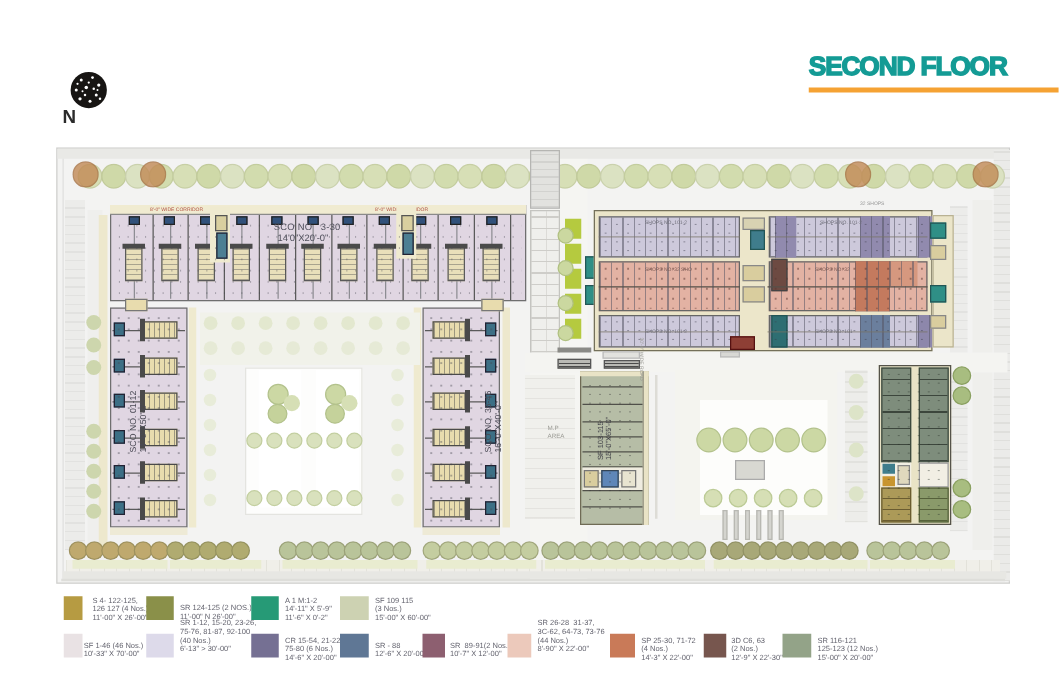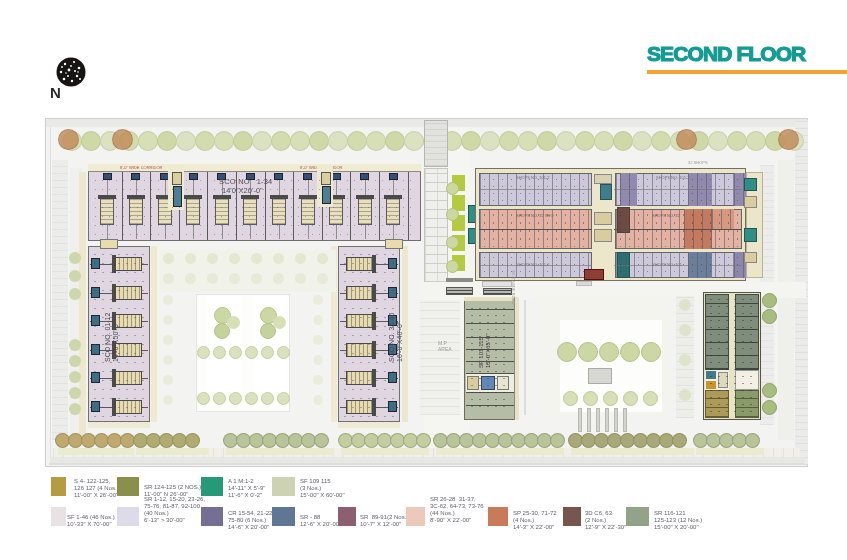--- a/index.html
+++ b/index.html
@@ -141,21 +141,21 @@
 <div style="position:absolute;left:388.80000000000007px;top:173px;width:9px;height:7px;background:#31517a;border:1px solid #222;"></div>
 <div style="position:absolute;left:386.30000000000007px;top:197px;width:14px;height:28px;background:#e9dfba;border:1px solid #5a5a5a;background-image:repeating-linear-gradient(0deg,rgba(90,90,90,0.45) 0 1px,transparent 1px 4px);"></div>
 <div style="position:absolute;left:384.30000000000007px;top:195px;width:18px;height:4px;background:#4a4a4a;"></div>
 <div style="position:absolute;left:168px;top:165px;width:16px;height:45px;background:#efeacf;"></div>
 <div style="position:absolute;left:317px;top:165px;width:16px;height:42px;background:#efeacf;"></div>
 <div style="position:absolute;left:92px;top:176px;width:325px;height:61px;background-image:radial-gradient(rgba(70,70,80,0.42) 0.6px, transparent 0.7px);background-size:7px 9px;"></div>
 <div style="position:absolute;left:173px;top:186px;width:9px;height:21px;background:#4d7f93;border:1px solid #223;"></div>
 <div style="position:absolute;left:322px;top:186px;width:9px;height:18px;background:#4d7f93;border:1px solid #223;"></div>
 <div style="position:absolute;left:172px;top:172px;width:10px;height:13px;background:#d9cf9f;border:1px solid #555;"></div>
 <div style="position:absolute;left:321px;top:172px;width:10px;height:13px;background:#d9cf9f;border:1px solid #555;"></div>
-<div style="position:absolute;left:219px;top:178px;font-size:7.5px;line-height:8.5px;color:#50505c;white-space:pre;letter-spacing:0.2px;">SCO NO   1-34</div>
+<div style="position:absolute;left:219px;top:178px;font-size:7.5px;line-height:8.5px;color:#50505c;white-space:pre;letter-spacing:0.2px;">SCO NO   3-30</div>
 <div style="position:absolute;left:222px;top:187px;font-size:7.5px;line-height:8.5px;color:#50505c;white-space:pre;">14'0"X20'-0"</div>
 <div style="position:absolute;left:88px;top:246px;width:62px;height:176px;background:#e0d6e2;border:1px solid #6f6f6f;"></div>
 <div style="position:absolute;left:90px;top:264.0px;width:58px;height:1px;background:#5a5a5a;"></div>
 <div style="position:absolute;left:114px;top:257.0px;width:28px;height:14px;background:#e8dcae;border:1px solid #4a4a4a;background-image:repeating-linear-gradient(90deg,rgba(80,80,80,0.5) 0 1px,transparent 1px 4px);"></div>
 <div style="position:absolute;left:112px;top:255.0px;width:4px;height:18px;background:#4a4a4a;"></div>
 <div style="position:absolute;left:91px;top:258.0px;width:9px;height:11px;background:#3c6f85;border:1px solid #223;"></div>
 <div style="position:absolute;left:90px;top:292.6px;width:58px;height:1px;background:#5a5a5a;"></div>
 <div style="position:absolute;left:114px;top:285.6px;width:28px;height:14px;background:#e8dcae;border:1px solid #4a4a4a;background-image:repeating-linear-gradient(90deg,rgba(80,80,80,0.5) 0 1px,transparent 1px 4px);"></div>
 <div style="position:absolute;left:112px;top:283.6px;width:4px;height:18px;background:#4a4a4a;"></div>
 <div style="position:absolute;left:91px;top:286.6px;width:9px;height:11px;background:#3c6f85;border:1px solid #223;"></div>

